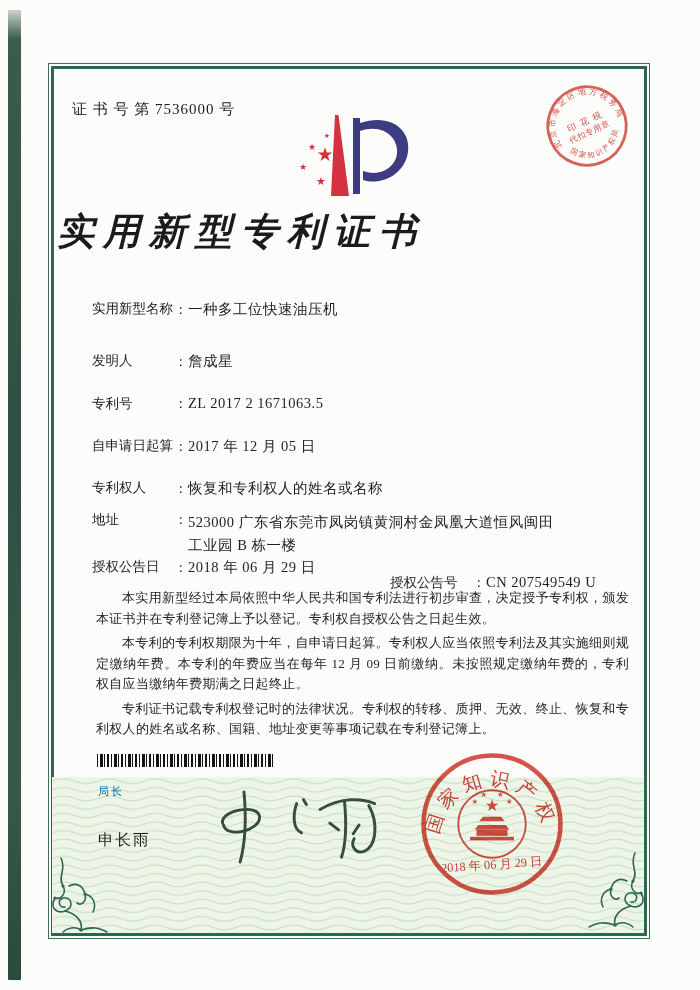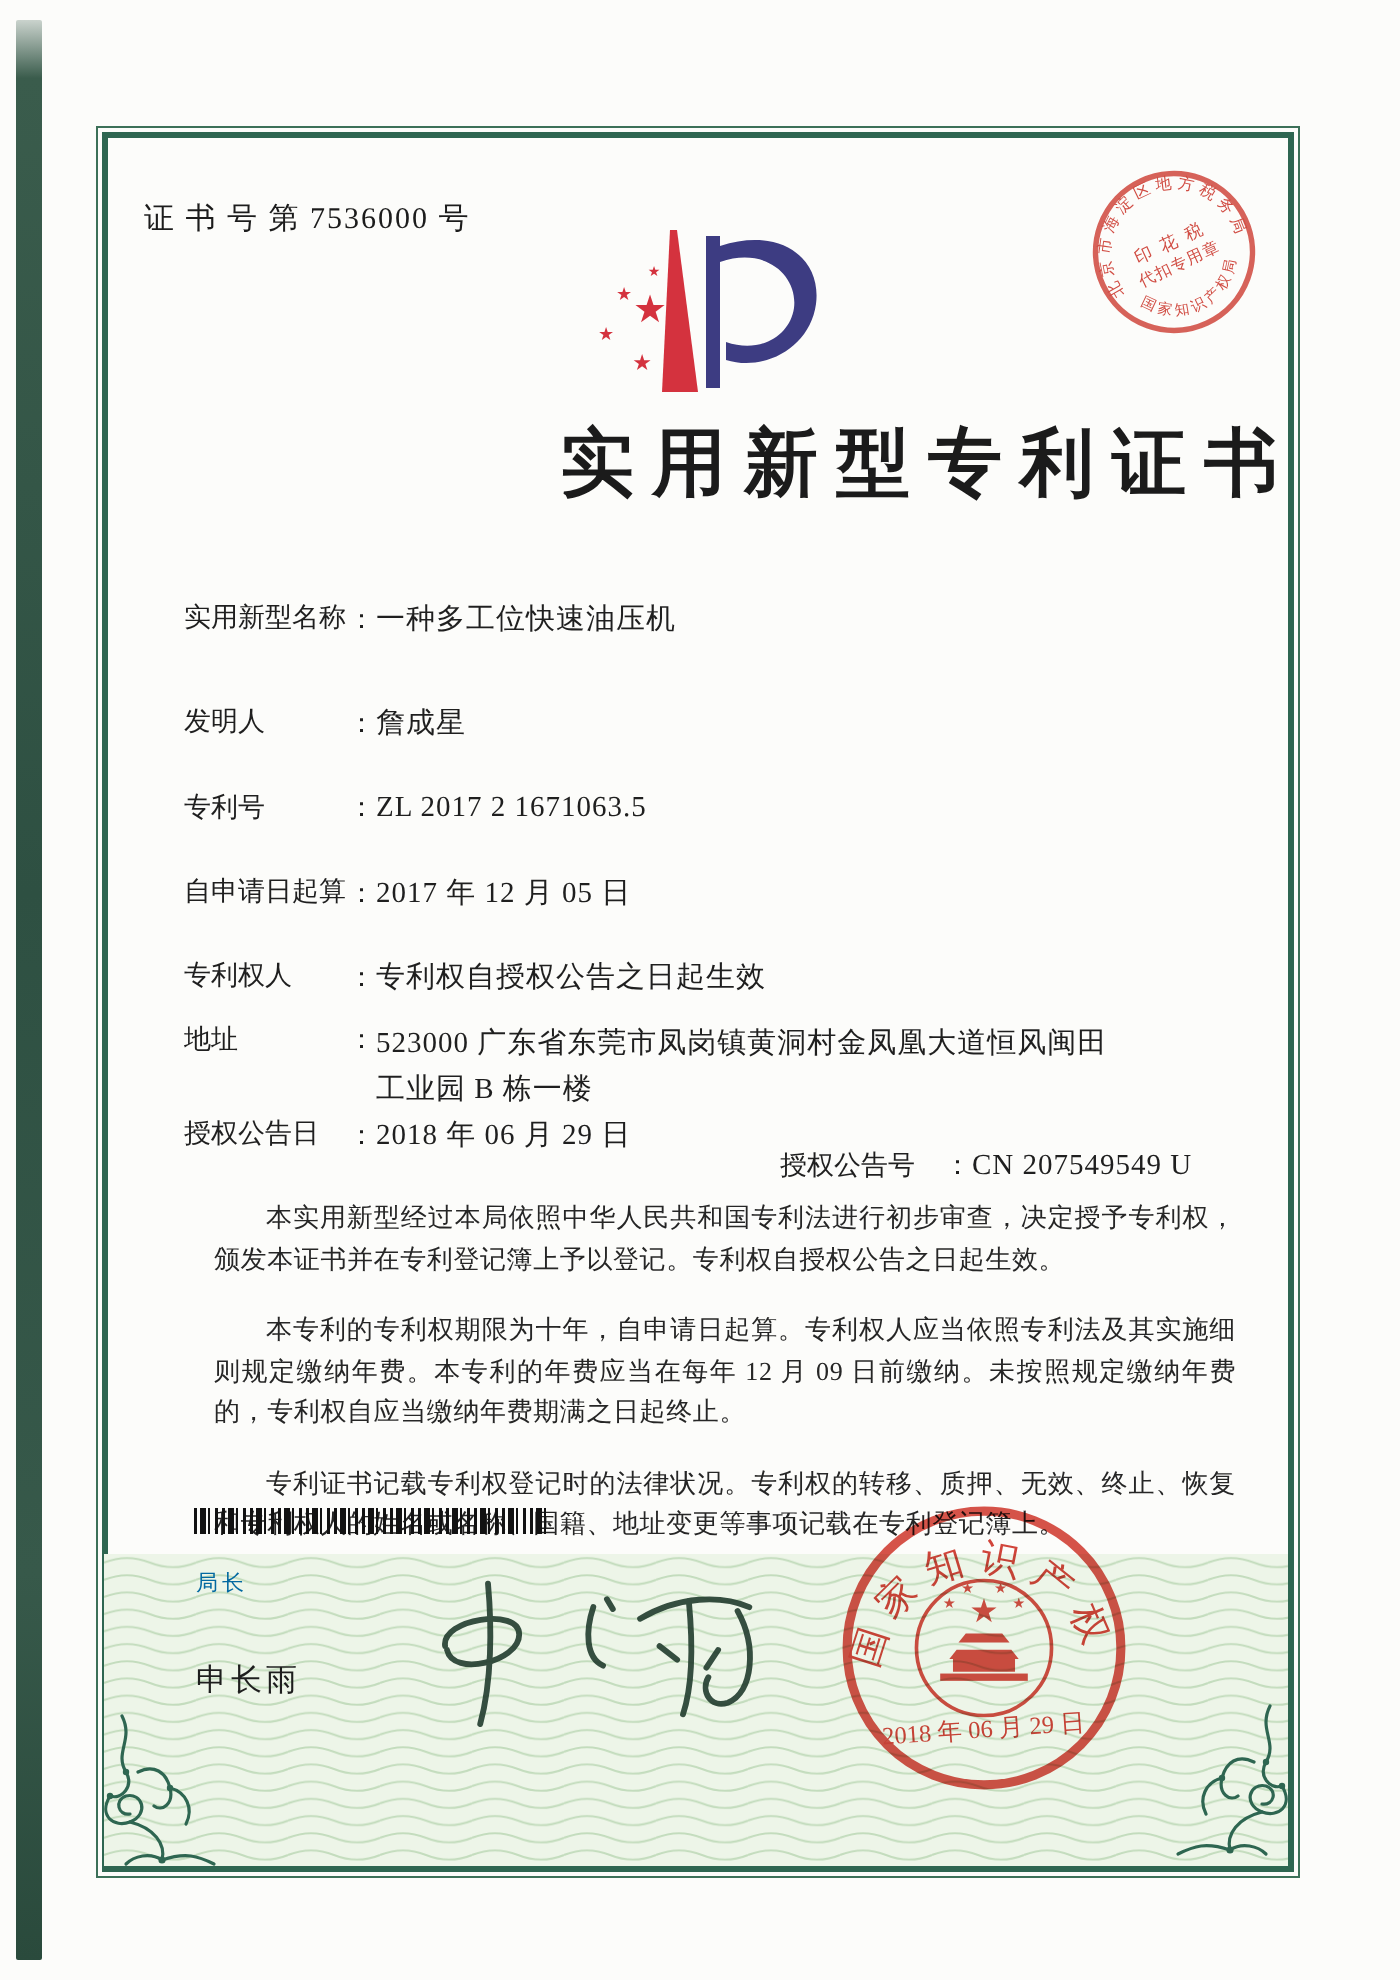--- a/index.html
+++ b/index.html
@@ -7,33 +7,33 @@
          font-family:"Liberation Serif","DejaVu Serif",serif;color:#222;}
   
   #spine{position:absolute;left:8px;top:10px;width:13px;height:970px;
          background:linear-gradient(180deg,#46665646 0,#3a5c4c 3%,#2e5042 45%,#37594a 80%,#2a4a3c 100%);
          border-radius:1px;}
   
   #frame{position:absolute;left:48px;top:63px;width:600px;height:874px;border:1px solid #3c7058;}
   #frame-inner{position:absolute;inset:2px;border:3px solid #2e6651;}
   .abs{position:absolute;}
   #cert-number{left:72px;top:100px;font-size:15px;letter-spacing:1px;color:#1c1c1c;text-align:right;}
-  #title{left:48px;top:207px;width:600px;text-align:right;font-size:37px;font-weight:600;
-         letter-spacing:9px;text-indent:9px;color:#1b1b1b;}
+  #title{left:48px;top:207px;width:600px;text-align:left;font-size:37px;font-weight:600;
+         letter-spacing:9px;text-indent:9px;color:#1b1b1b;font-style:italic;}
   .frow{left:92px;width:545px;font-size:14.5px;color:#1f1f1f;white-space:nowrap;}
   .flabel{display:inline-block;width:82px;height:20px;overflow:hidden;text-align:justify;
           font-size:13.5px;vertical-align:top;}
   .flabel::after{content:"";display:inline-block;width:100%;height:0;}
   .fcolon{display:inline-block;width:14px;font-size:13.5px;}
   .fvalue{letter-spacing:0.5px;}
   .addr-val{display:inline-block;vertical-align:top;white-space:normal;width:430px;line-height:23px;}
   #grant-pair2{position:absolute;left:298px;top:16px;}
   #body-text{left:92px;top:584px;width:541px;font-size:13px;line-height:20.5px;
              text-align:justify;color:#262626;letter-spacing:0.3px;}
-  #body-text p{margin:15px;text-indent:2em;}
+  #body-text p{margin:4px;text-indent:2em;}
   #barcode{left:97px;top:754px;width:176px;height:13px;background:
     repeating-linear-gradient(90deg,#121212 0 1.5px,transparent 1.5px 3px,#121212 3px 6px,
     transparent 6px 7px,#121212 7px 8px,transparent 8px 10.5px,#121212 10.5px 12px,transparent 12px 14px);}
   
   #band{left:52px;top:777px;width:592px;height:156px;}
   #director-label{left:98px;top:784px;font-size:11px;color:#0369a1;
                   font-family:"Liberation Sans","DejaVu Sans",sans-serif;letter-spacing:2px;}
   #director-name{left:98px;top:830px;font-size:15.5px;color:#1e1e1e;
                  font-family:"Liberation Sans","DejaVu Sans",sans-serif;letter-spacing:2px;}
   #signature{left:205px;top:785px;width:195px;height:80px;}
@@ -123,21 +123,21 @@
   <div class="abs frow" style="top:300px;">
     <span class="flabel">实用新型名称</span><span class="fcolon">：</span><span class="fvalue">一种多工位快速油压机</span>
   </div>
   <div class="abs frow" style="top:395px;">
     <span class="flabel">专利号</span><span class="fcolon">：</span><span class="fvalue">ZL 2017 2 1671063.5</span>
   </div>
   <div class="abs frow" style="top:437px;">
     <span class="flabel">自申请日起算</span><span class="fcolon">：</span><span class="fvalue">2017 年 12 月 05 日</span>
   </div>
   <div class="abs frow" style="top:479px;">
-    <span class="flabel">专利权人</span><span class="fcolon">：</span><span class="fvalue">专利权自授权公告之日起生效</span>
+    <span class="flabel">专利权人</span><span class="fcolon">：</span><span class="fvalue">恢复和专利权人的姓名或名称</span>
   </div>
   <div class="abs frow" style="top:511px;">
     <span class="flabel">地址</span><span class="fcolon">：</span><span class="fvalue addr-val"><span>523000 广东省东莞市凤岗镇黄洞村金凤凰大道恒风闽田</span><br><span>工业园 B 栋一楼</span></span>
   </div>
   <div class="abs frow" style="top:558px;">
     <span class="flabel">授权公告日</span><span class="fcolon">：</span><span class="fvalue">2018 年 06 月 29 日</span>
     <span id="grant-pair2">
       <span class="flabel">授权公告号</span><span class="fcolon">：</span><span class="fvalue">CN 207549549 U</span>
     </span>
   </div>

